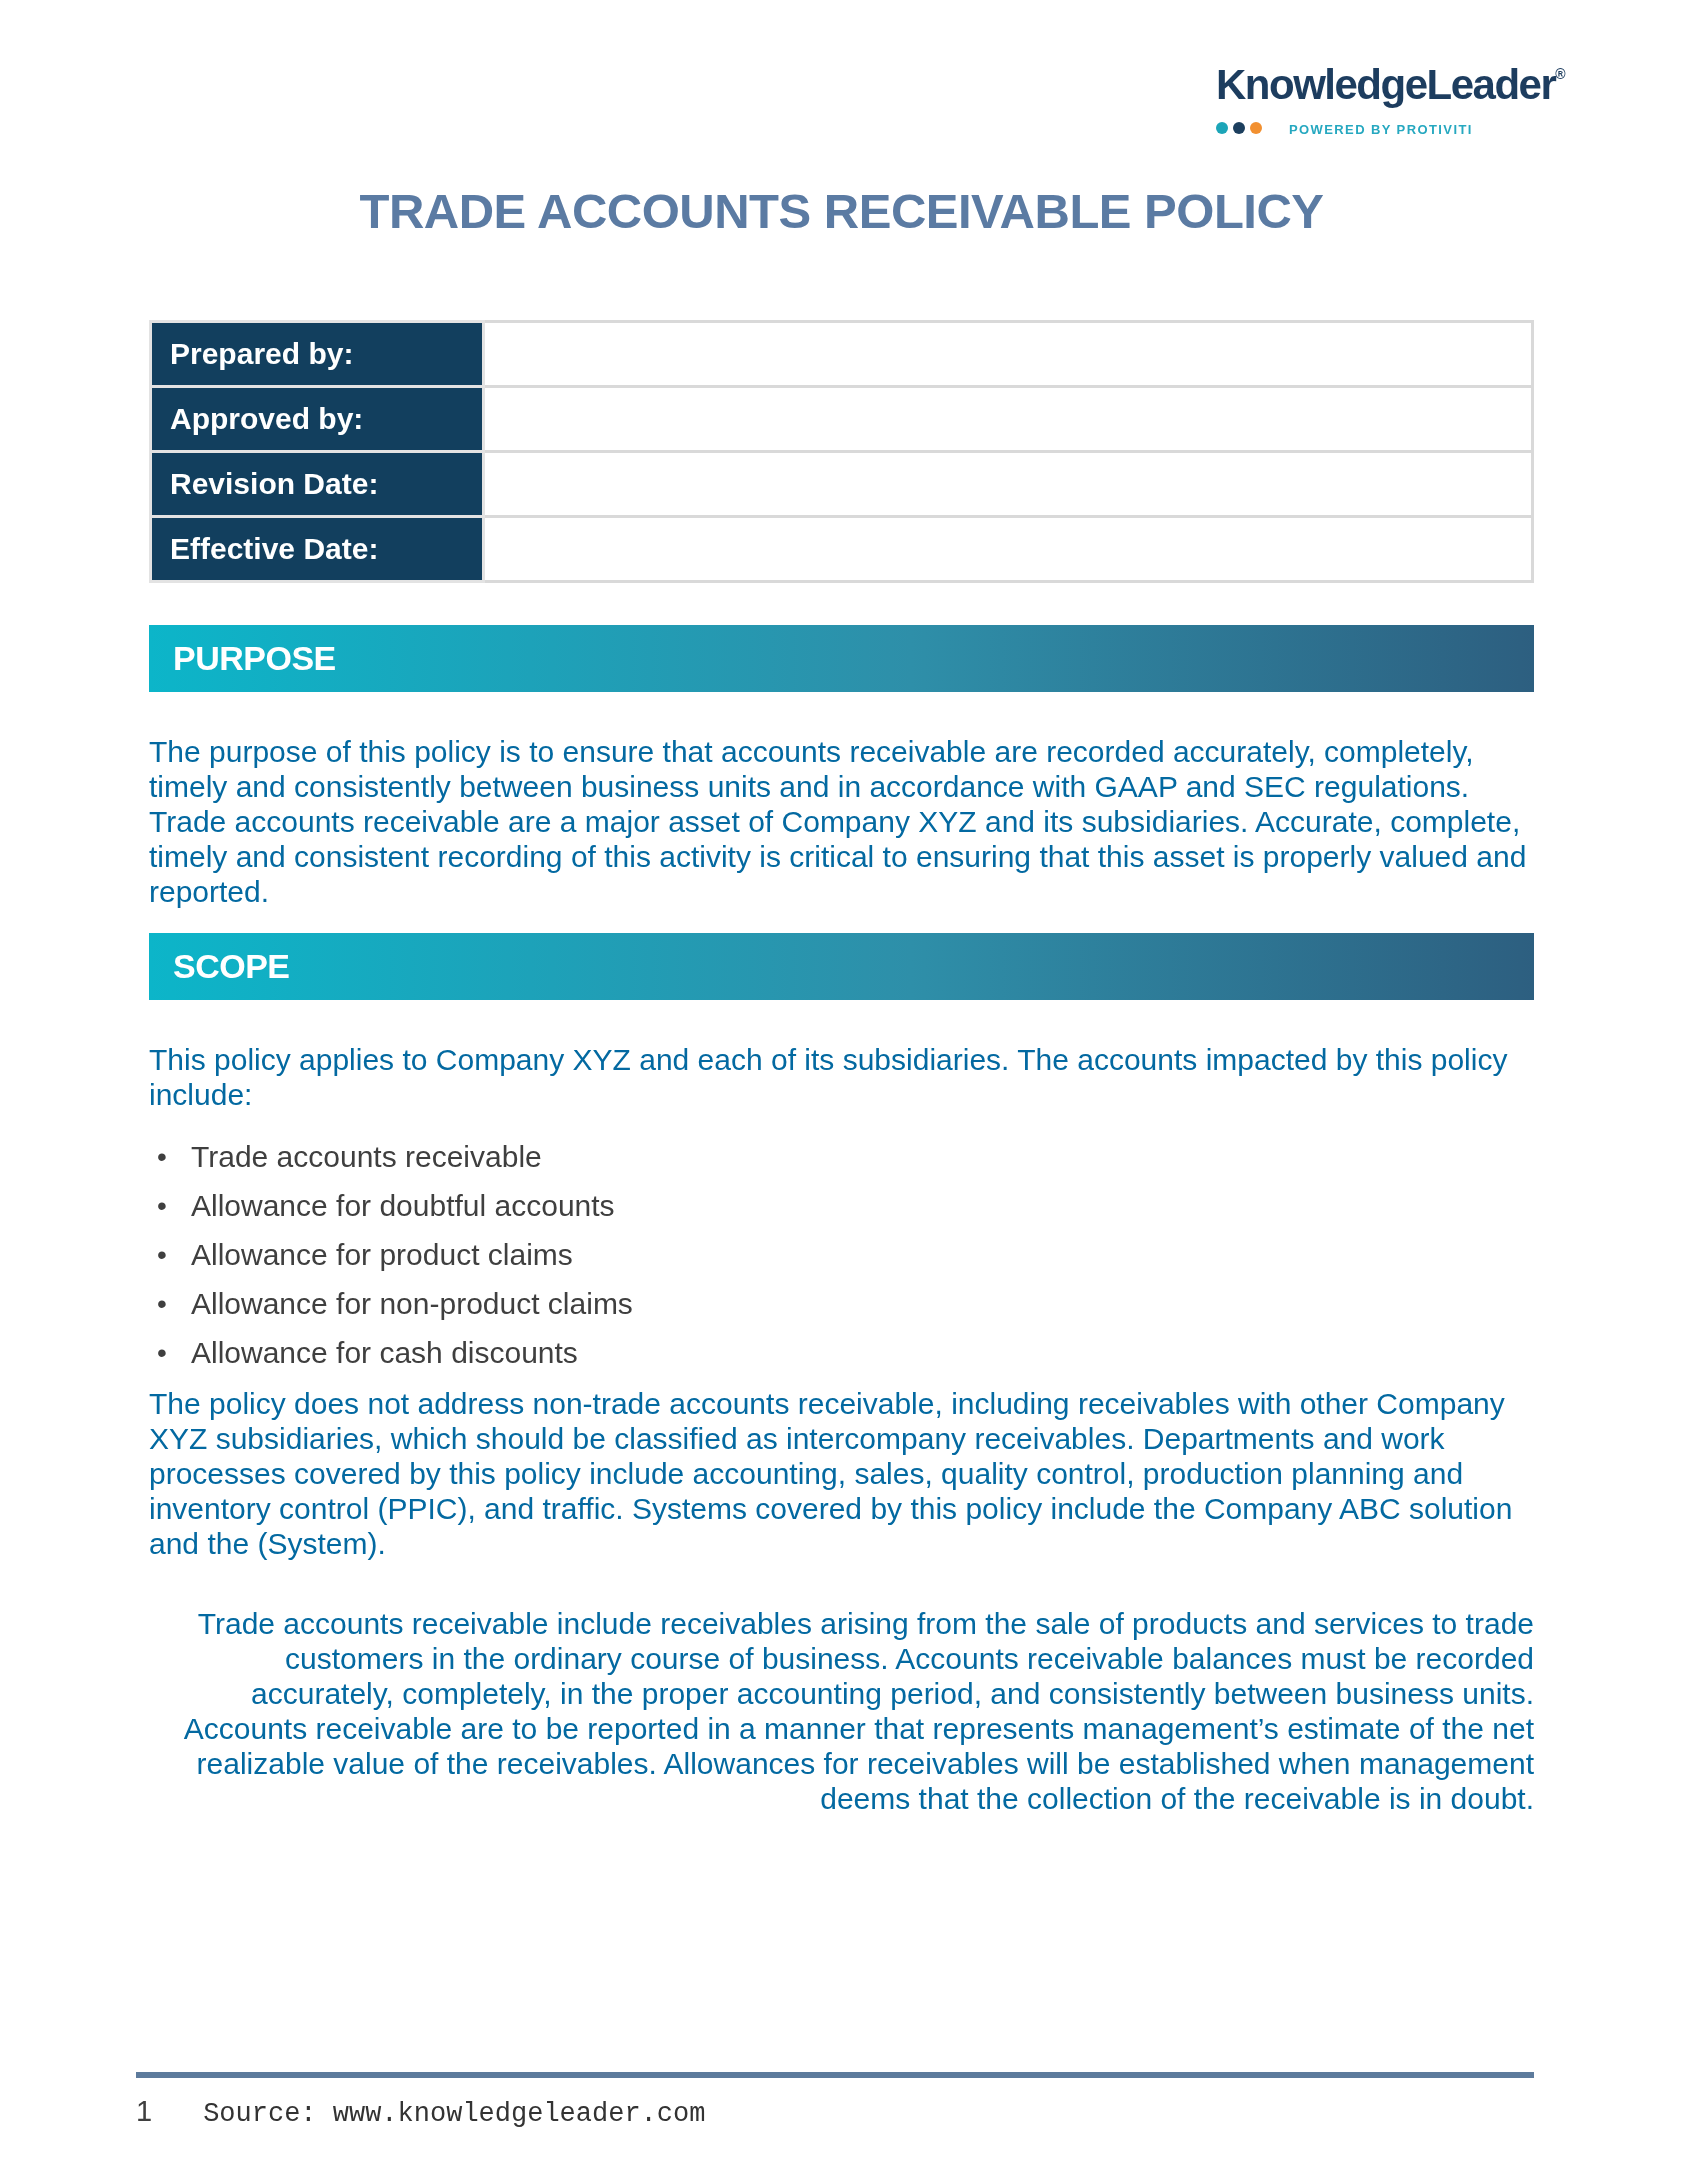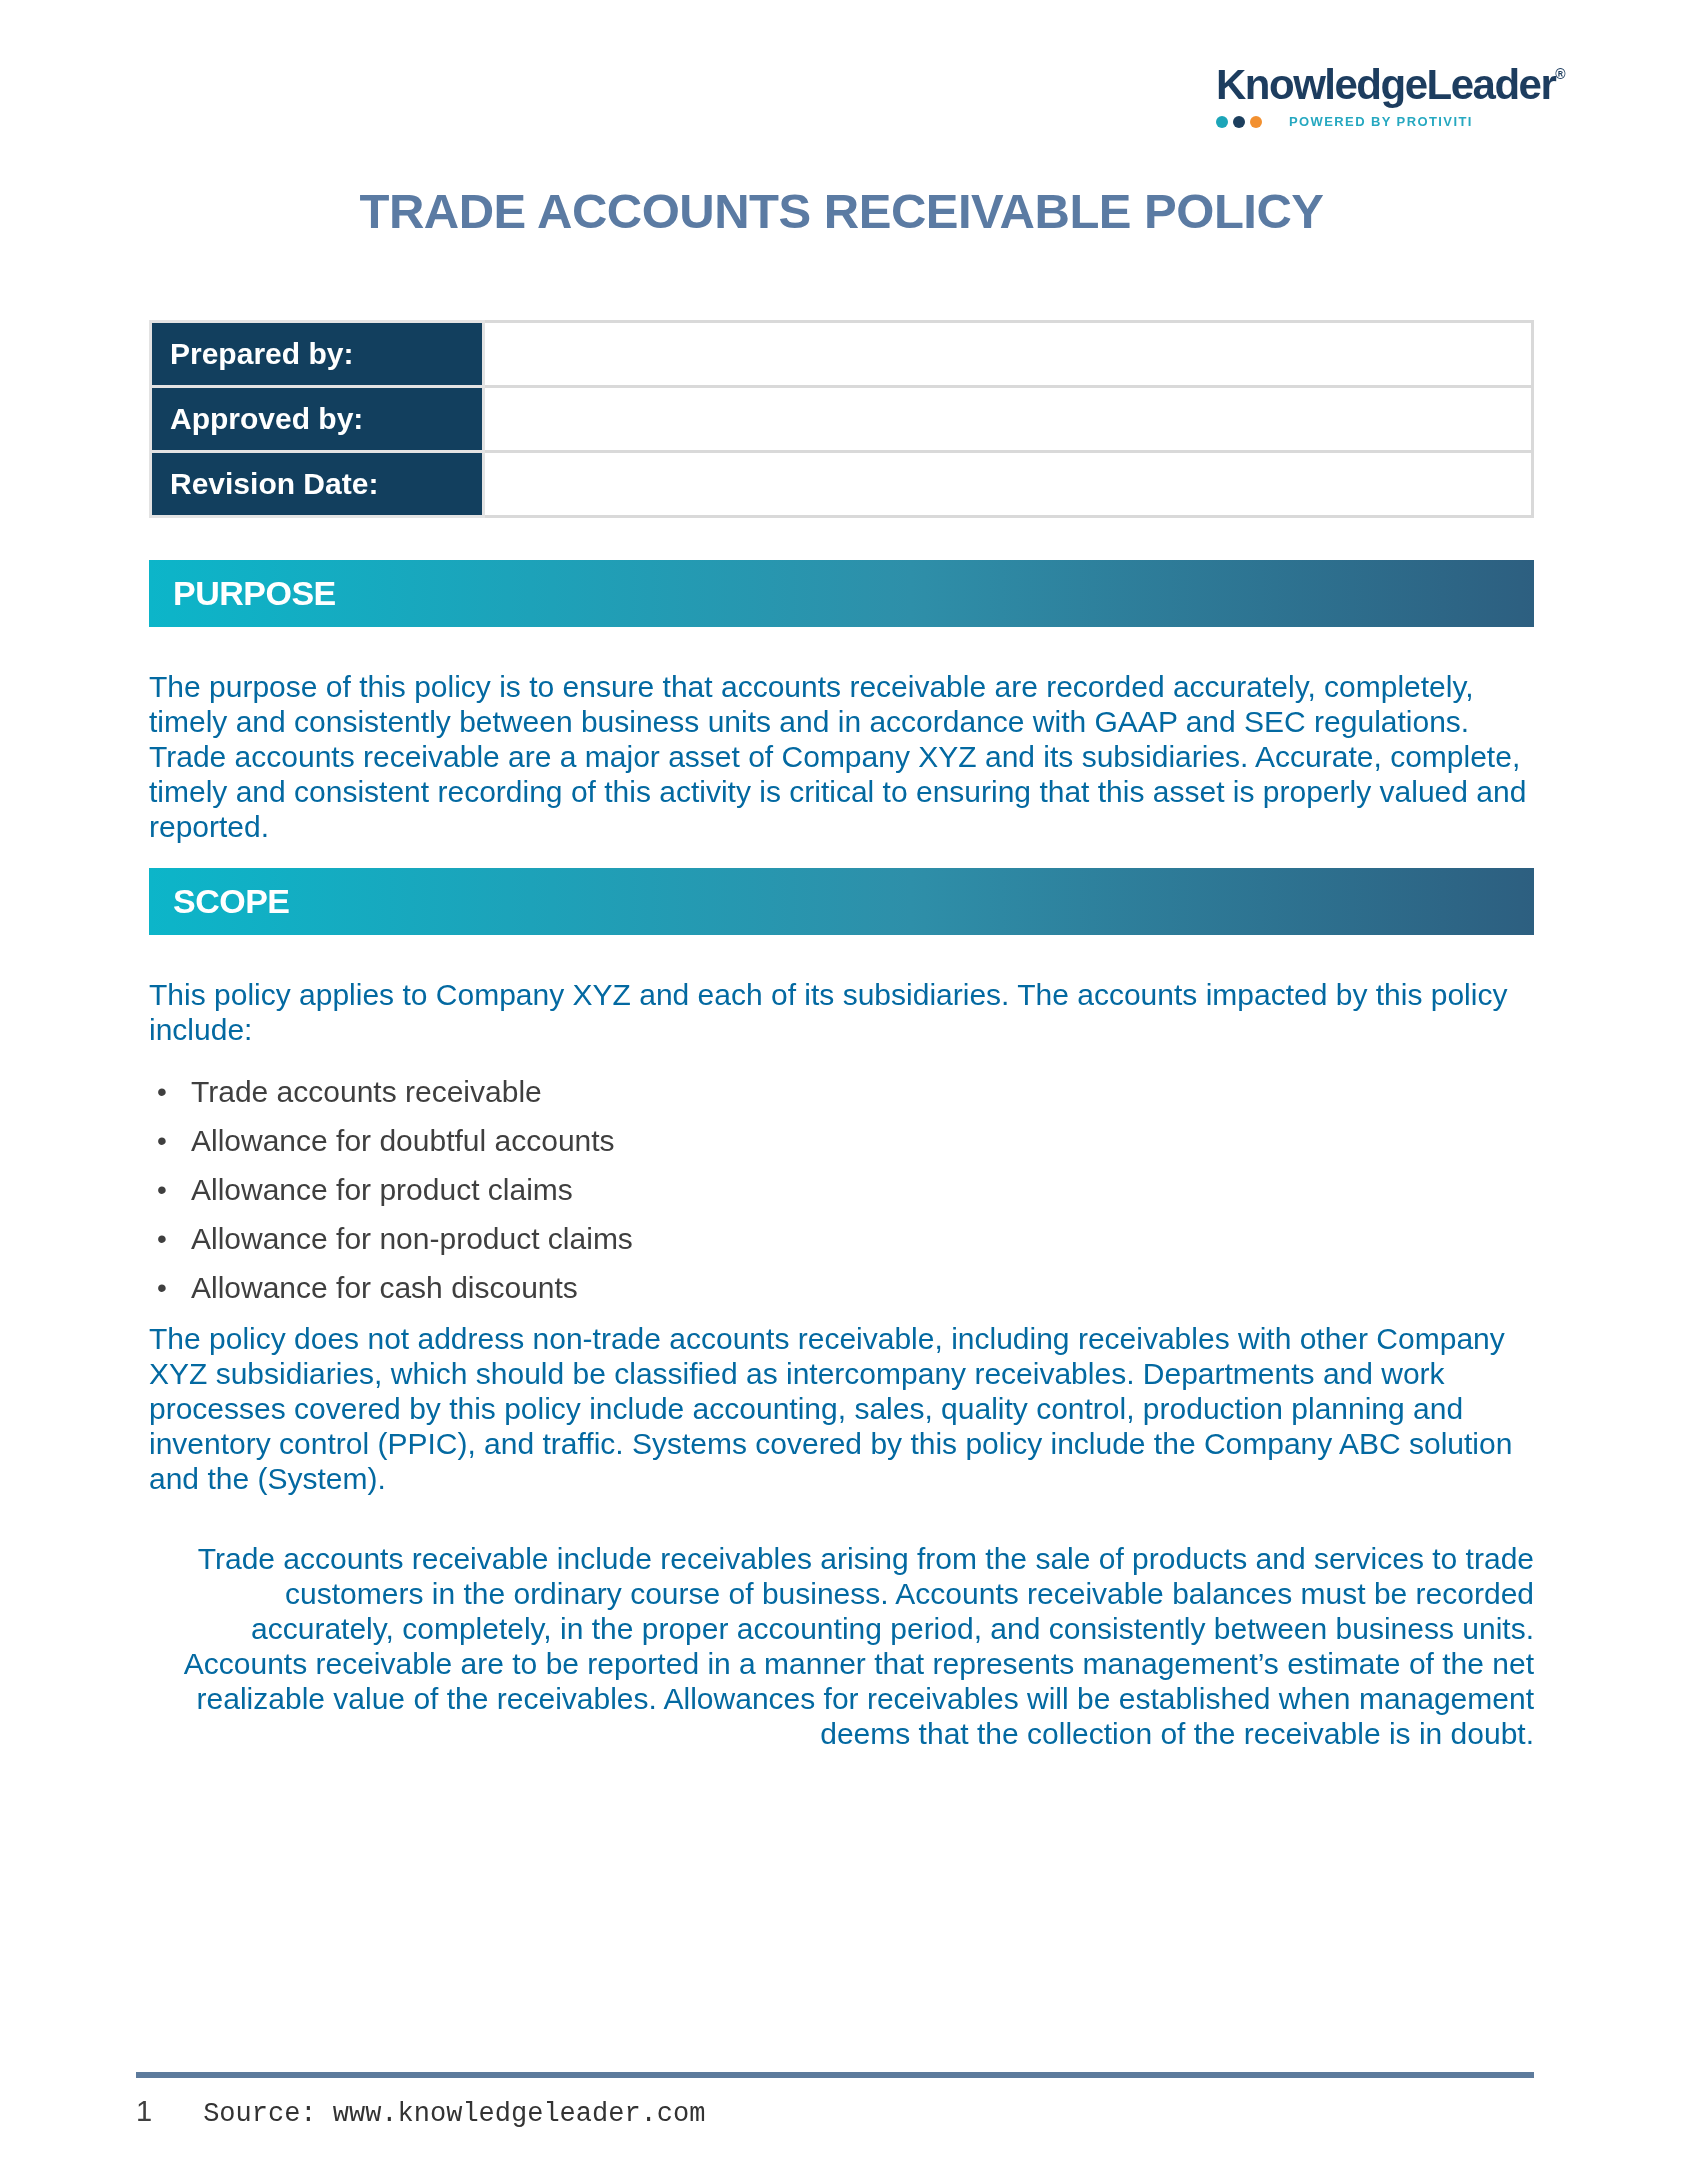--- a/index.html
+++ b/index.html
@@ -28,23 +28,22 @@
     letter-spacing: -1.5px;
     line-height: 46px;
     white-space: nowrap;
   }
   .logo-brand sup {
     font-size: 14px;
     vertical-align: 20px;
     letter-spacing: 0;
   }
   .logo-sub {
-    margin-top: 6px;
+    margin-top: 14px;
     display: flex;
-    align-items: center;
   }
   .dot { width: 12px; height: 12px; border-radius: 50%; margin-right: 5px; }
   .dot-teal   { background: #1ca5b8; }
   .dot-navy   { background: #1c3f5e; }
   .dot-orange { background: #f29030; }
   .logo-tagline {
     margin-left: 22px;
     font-size: 13px;
     font-weight: bold;
     letter-spacing: 1.4px;
@@ -173,20 +172,24 @@
           <tr>
         <td class="label-cell">Prepared by:</td>
         <td class="value-cell"></td>
       </tr>
       <tr>
         <td class="label-cell">Approved by:</td>
         <td class="value-cell"></td>
       </tr>
       <tr>
         <td class="label-cell">Revision Date:</td>
+        <td class="value-cell"></td>
+      </tr>
+      <tr>
+        <td class="label-cell">Effective Date:</td>
         <td class="value-cell"></td>
       </tr>
     </tbody>
       </table>
 
     <div class="section-bar bar-purpose">PURPOSE</div>
     <p class="para para-purpose">The purpose of this policy is to ensure that accounts receivable are recorded accurately, completely, timely and consistently between business units and in accordance with GAAP and SEC regulations. Trade accounts receivable are a major asset of Company XYZ and its subsidiaries. Accurate, complete, timely and consistent recording of this activity is critical to ensuring that this asset is properly valued and reported.</p>
 
     <div class="section-bar bar-scope">SCOPE</div>
     <p class="para para-scope-intro">This policy applies to Company XYZ and each of its subsidiaries. The accounts impacted by this policy include:</p>

